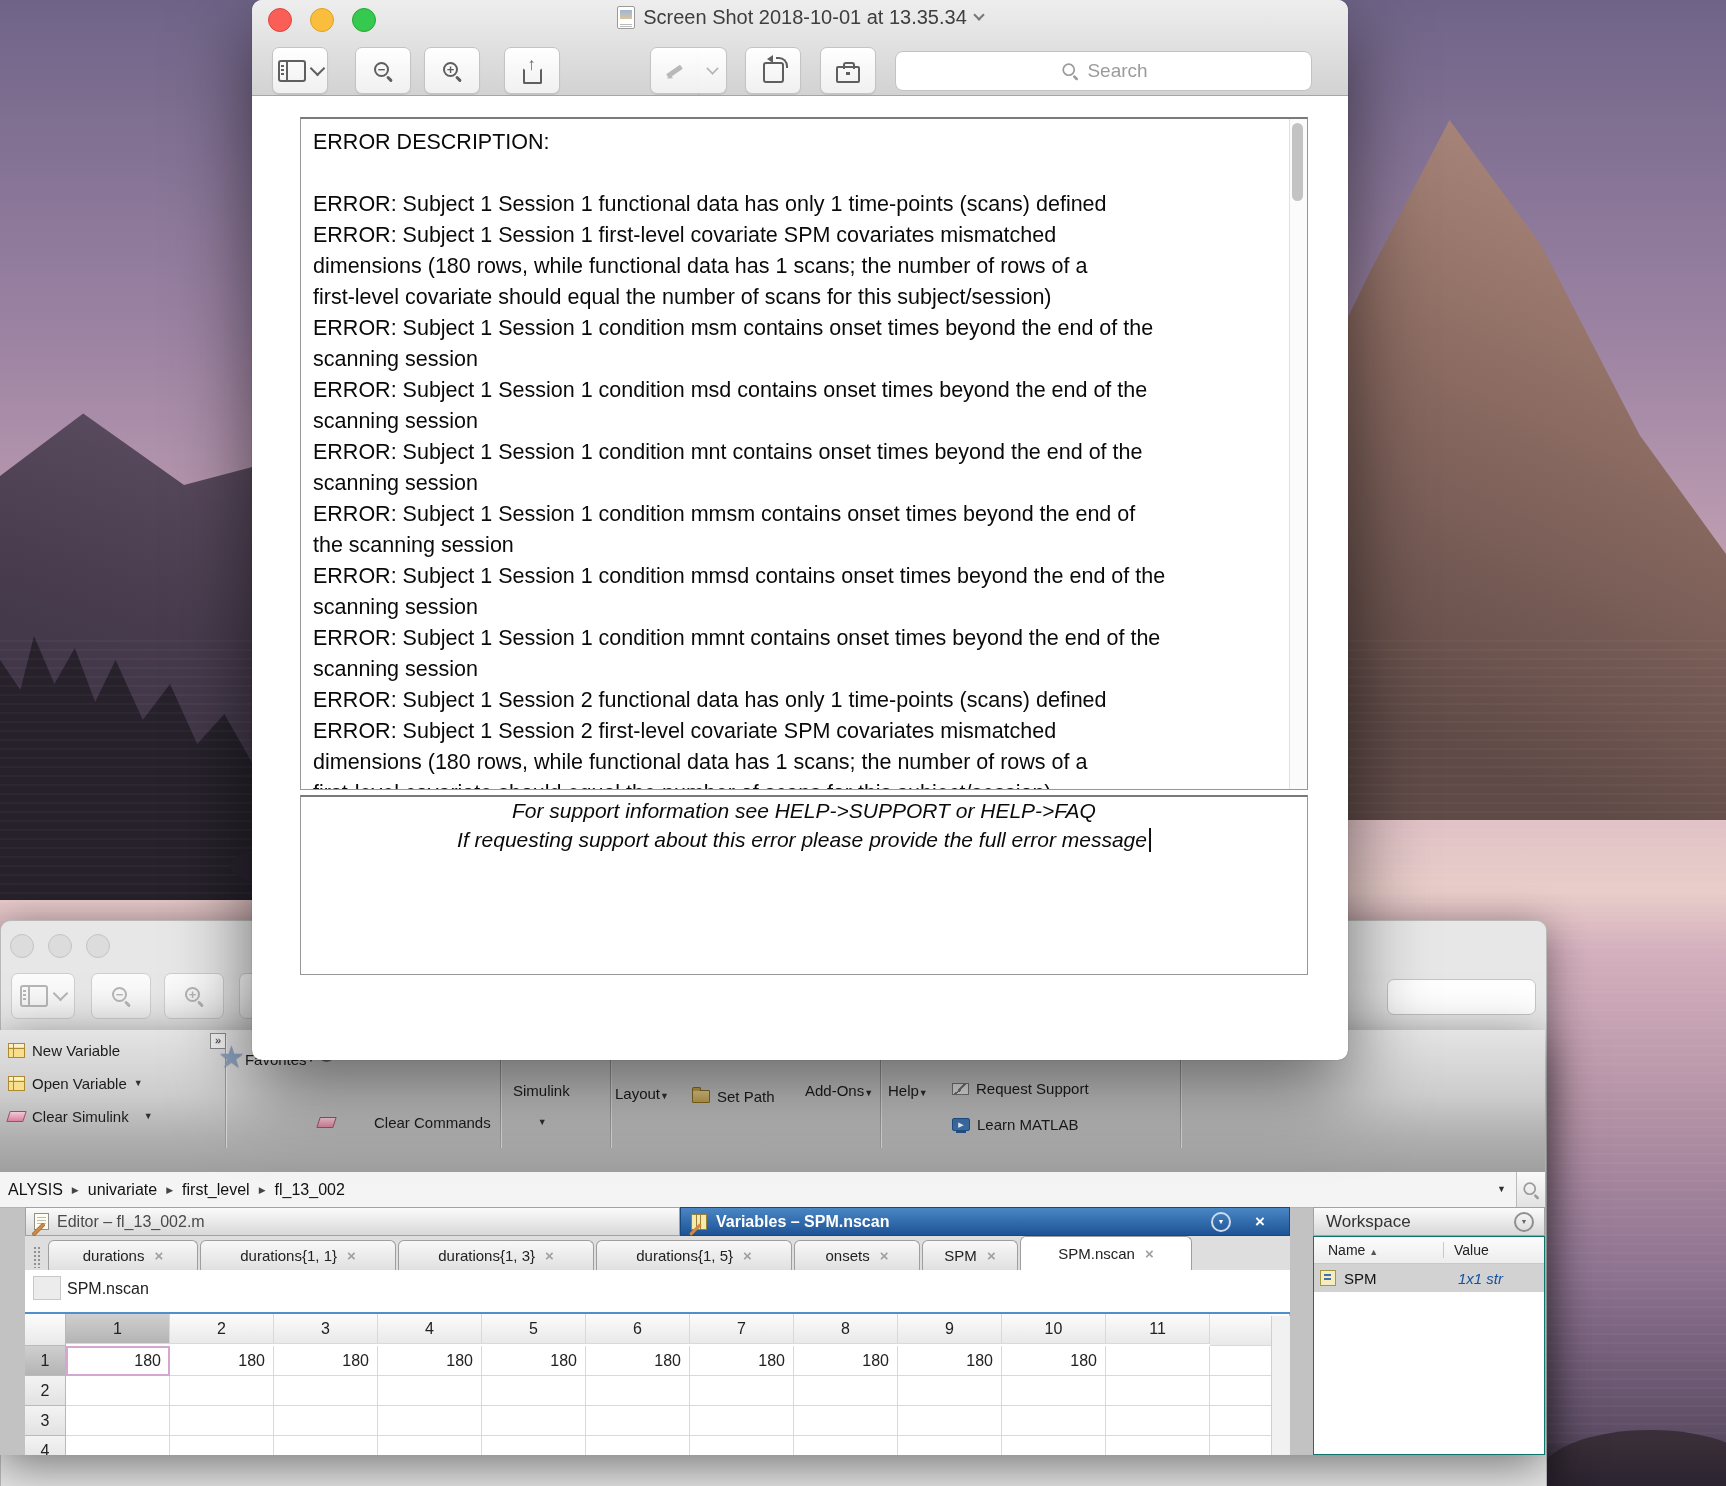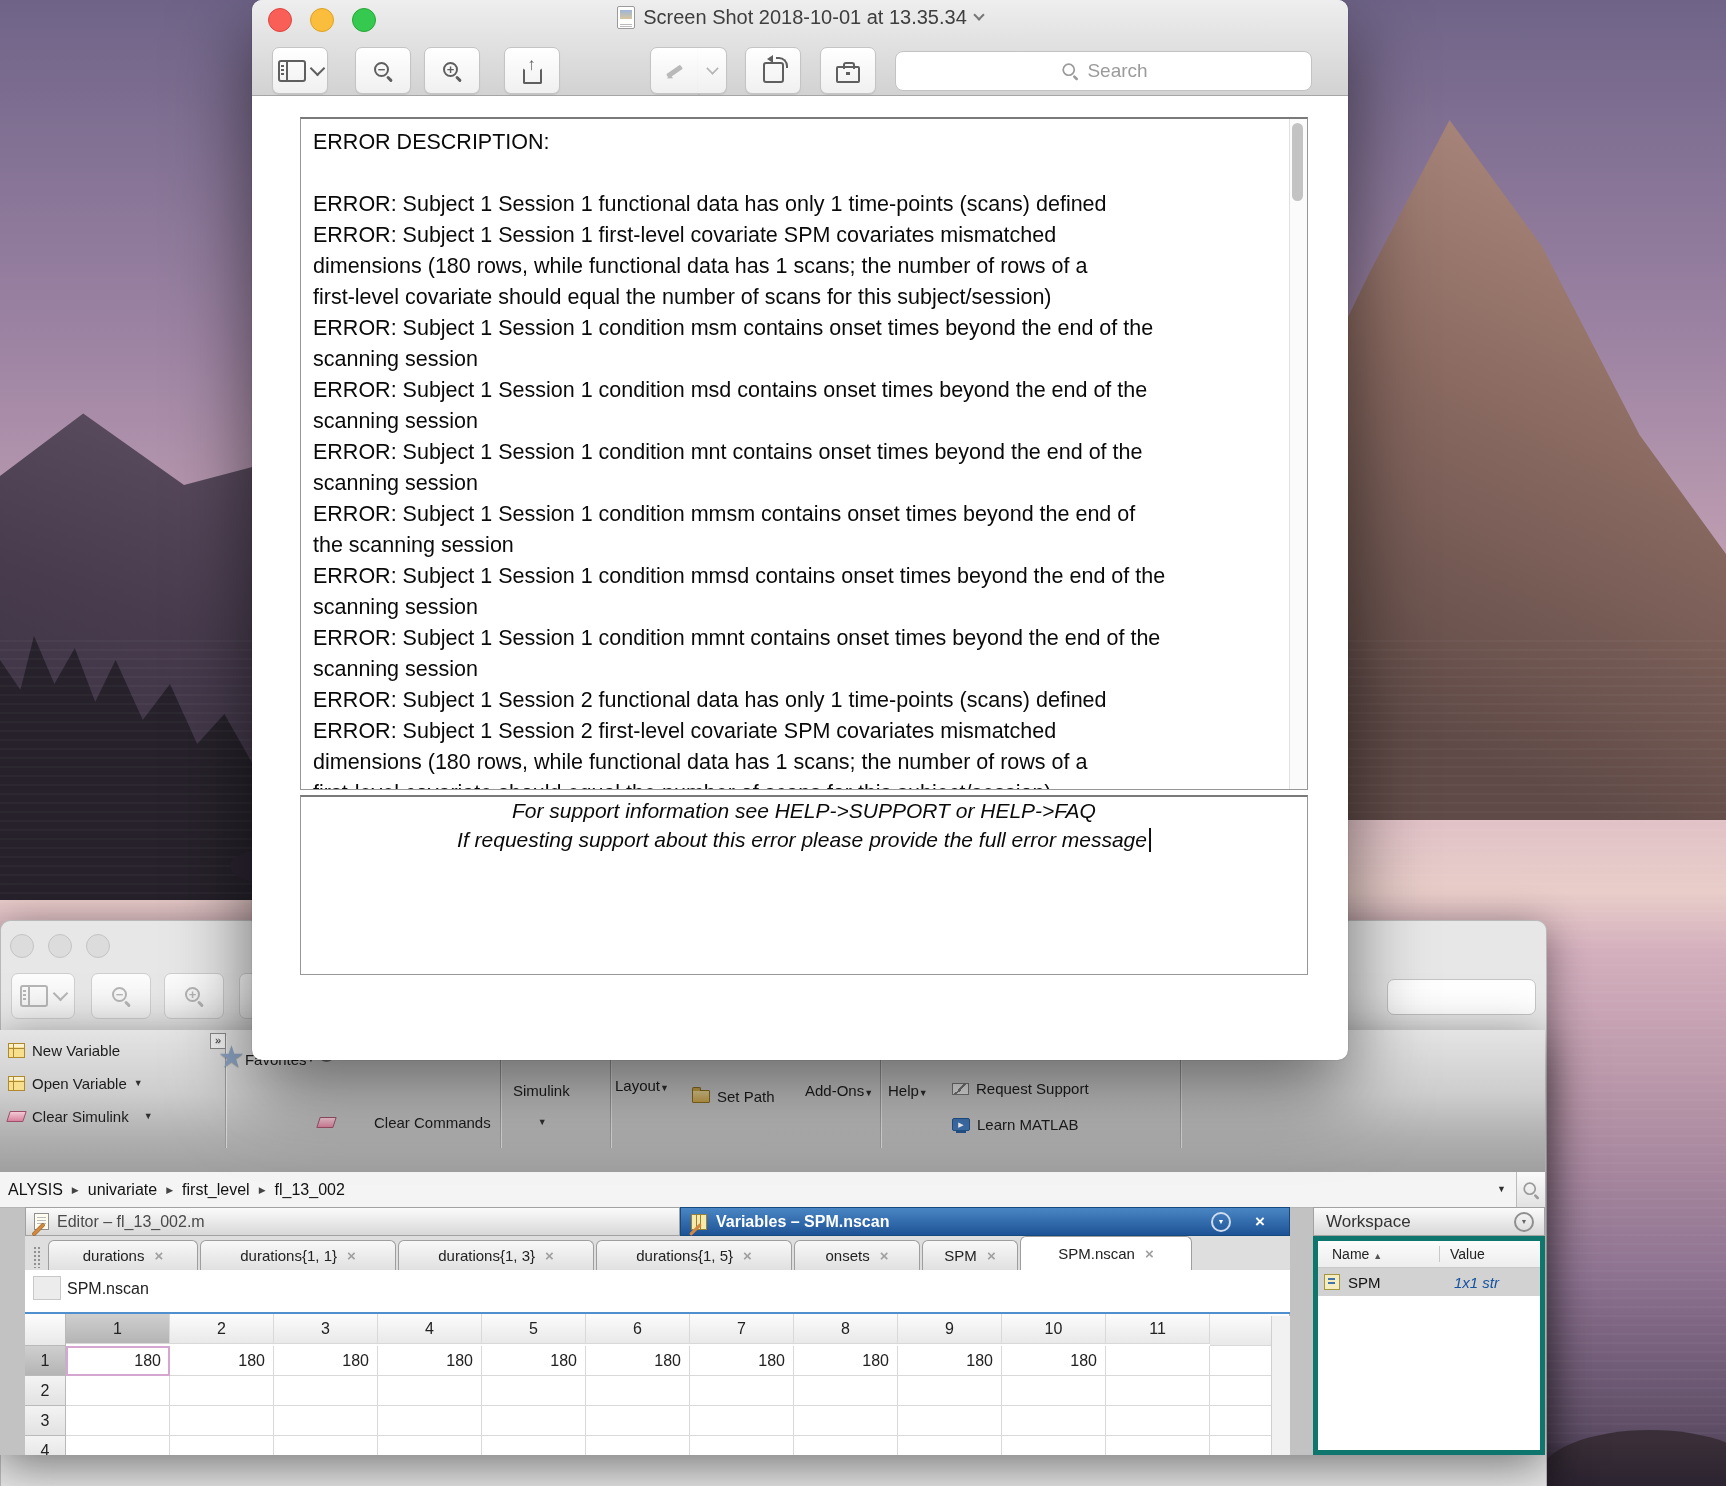--- a/index.html
+++ b/index.html
@@ -138,21 +138,21 @@
   .ghead{height:32px;background:linear-gradient(#fcfcfc,#e9e9e9);border-color:#b9b9b9;display:flex;align-items:center;justify-content:center;}
   .ghead.sel{background:linear-gradient(#cfcfcf,#b4b4b4);}
   .grhead{width:41px;flex:none;}
   .gcell{width:104px;flex:none;height:30px;display:flex;align-items:center;justify-content:flex-end;padding-right:8px;border-color:#d9d9d9;}
   .gcell.selcell{outline:2px solid #d5a7d0;outline-offset:-2px;}
   .gfill{flex:1;border-bottom:1px solid #d9d9d9;}
   .grhead.rh{height:30px;display:flex;align-items:center;justify-content:center;background:linear-gradient(#f3f3f3,#e2e2e2);border-color:#b9b9b9;}
   .grhead.rh.sel{background:linear-gradient(#cfcfcf,#b4b4b4);}
   #gridscroll{position:absolute;right:0;top:2px;width:18px;height:141px;background:#f1f1f1;border-left:1px solid #d0d0d0;}
 
-  #wsbody{position:absolute;left:1313px;top:206px;width:232px;height:219px;background:#fff;border:5px solid #0f766e;box-sizing:border-box;}
+  #wsbody{position:absolute;left:1313px;top:206px;width:232px;height:219px;background:#fff;border:1px solid #0f766e;box-sizing:border-box;}
   #wshead{display:flex;height:26px;background:linear-gradient(#fcfcfc,#ededed);border-bottom:1px solid #c9c9c9;font-size:14px;color:#222;align-items:center;}
   #wsname{flex:1;padding-left:14px;} #wsval{width:90px;border-left:1px solid #c9c9c9;padding-left:10px;}
   #wsrow{display:flex;align-items:center;height:28px;background:#d2d2d2;font-size:15px;color:#111;}
   #wsrowval{margin-left:auto;font-style:italic;color:#1553a0;white-space:nowrap;overflow:hidden;width:86px;}
 
   
   #frontwin{left:252px;top:0;width:1096px;height:1060px;background:#fff;border-radius:10px;
     box-shadow:0 30px 80px rgba(0,0,0,.55),0 0 1px rgba(0,0,0,.5);}
   #fw-header{position:absolute;left:0;top:0;width:100%;height:95px;
     background:linear-gradient(180deg,#eeeeee,#d2d2d2);border-bottom:1px solid #a6a6a6;border-radius:10px 10px 0 0;}
@@ -244,21 +244,21 @@
       <div class="ts-item" style="left:318px;top:84px;gap:39px;">
         <span class="icx m-eraser"></span>
         <span>Clear Commands</span>
         <span class="tri-d" style="margin-left:8px;">▼</span>
       </div>
 
       <div class="ts-item" style="left:513px;top:52px;">
         <span>Simulink</span>
       </div>
 
-      <div class="ts-stack" style="left:615px;top:47px;width:74px;">
+      <div class="ts-stack" style="left:615px;top:55px;width:74px;">
         <span>Layout</span>
         <span class="tri-d" style="margin-top:6px;">▼</span>
       </div>
       <div class="ts-item" style="left:692px;top:58px;">
         <span class="icx m-folder"></span>
         <span>Set Path</span>
       </div>
       <div class="ts-stack" style="left:805px;top:52px;width:80px;">
         <span>Add-Ons</span>
         <span class="tri-d" style="margin-top:6px;">▼</span>

